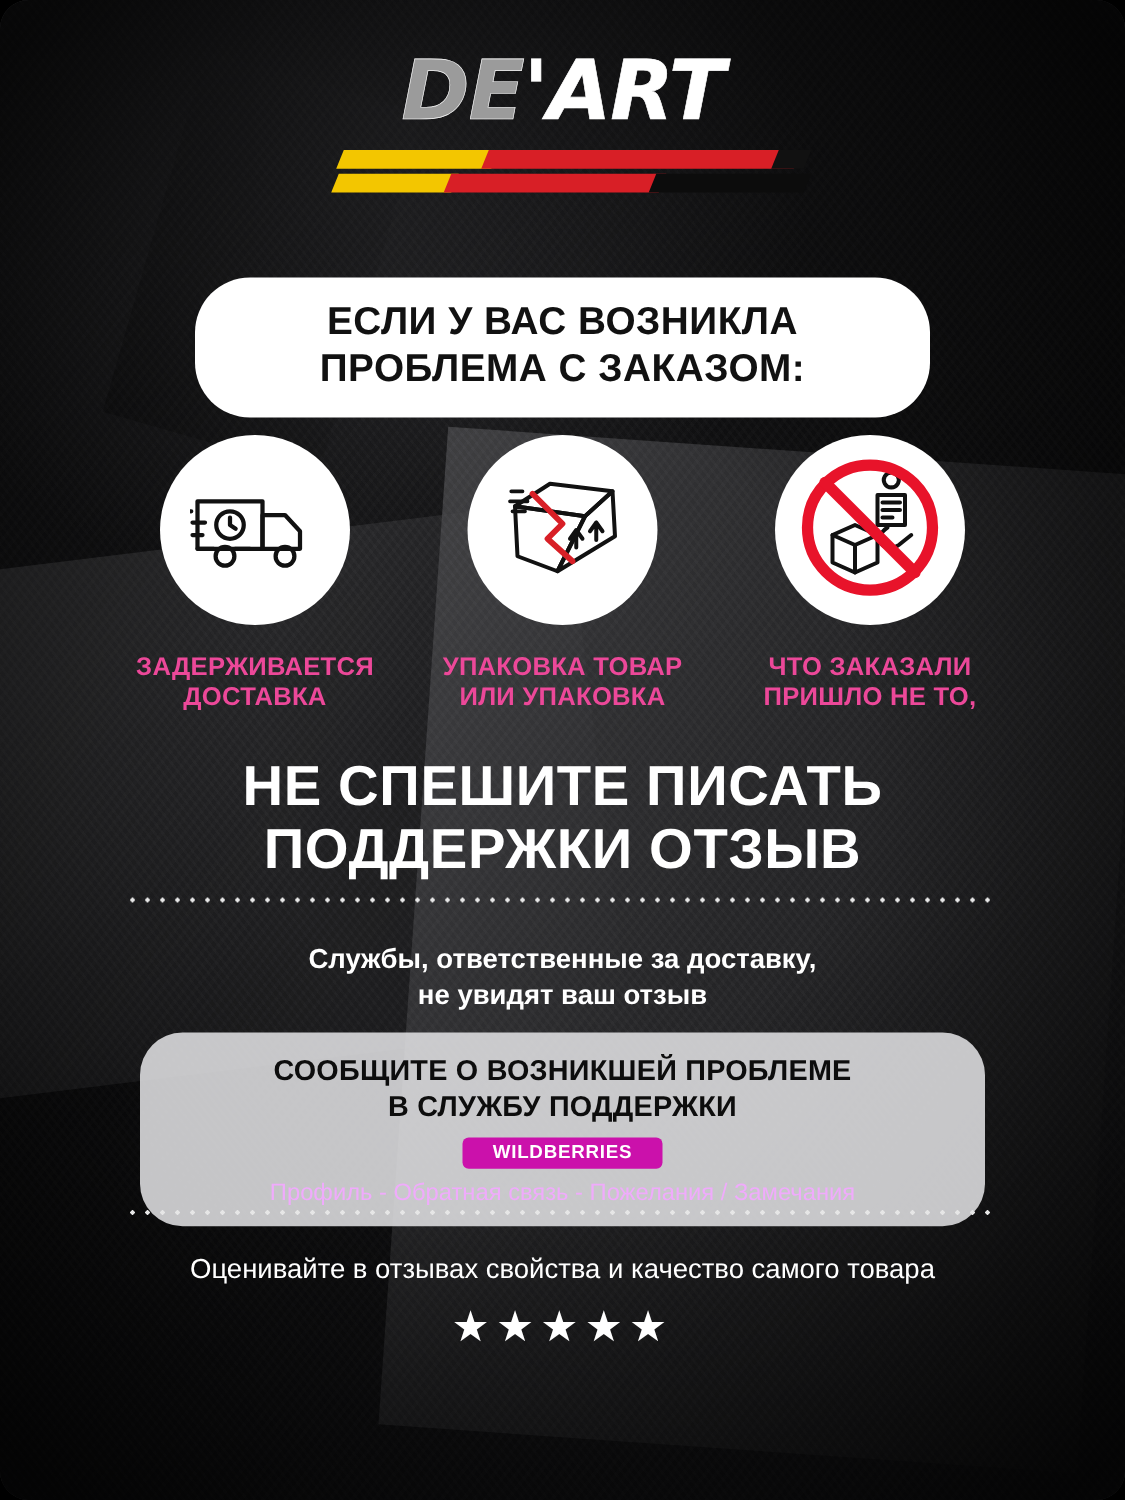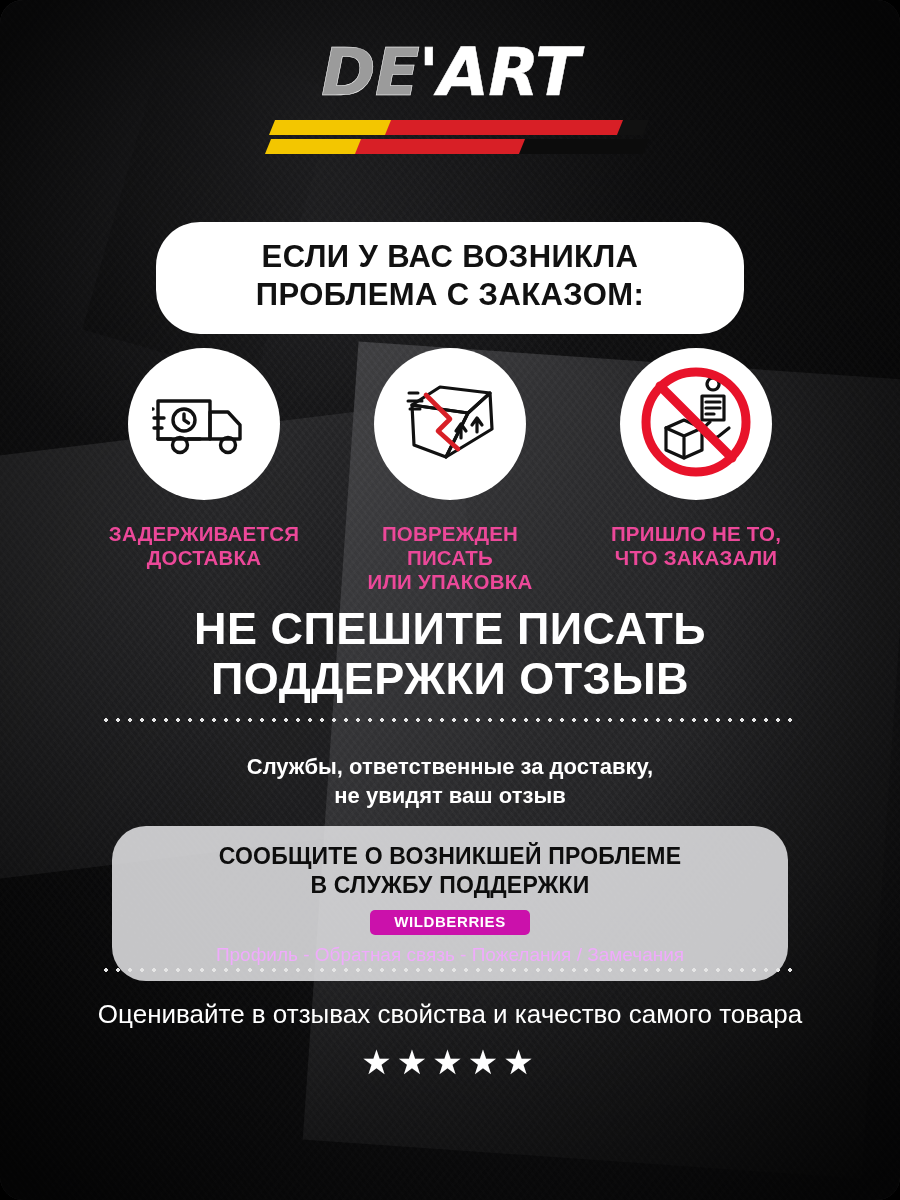--- a/index.html
+++ b/index.html
@@ -246,21 +246,21 @@
   }
 
   
   .footer-note {
     position: absolute;
     left: 80px;
     top: 1002px;
     width: 740px;
     text-align: center;
     color: #ffffff;
-    font-size: 26px;
+    font-size: 22px;
     line-height: 25px;
   }
   .stars {
     position: absolute;
     left: 0;
     top: 1042px;
     width: 900px;
     text-align: center;
     color: #ffffff;
     font-size: 34px;
@@ -331,21 +331,21 @@
               <path d="M16 26 L18 66 L50 78 L72 34 Z"></path>
               <path d="M72 34 L94 14 L96 50 L50 78 Z"></path>
               <path d="M30 16 L54 40 L42 52 L62 70" stroke="#d81f26" stroke-width="4.6"></path>
               <path d="M60 52 l5 -7 l5 7 M65 45 v14"></path>
               <path d="M76 46 l5 -7 l5 7 M81 39 v14"></path>
               <path d="M22 14 h-9 M26 22 h-14 M24 30 h-10" stroke-width="3"></path>
             </svg>
           </span>
         </div>
         <div class="reason-label">
-          <div>ПОВРЕЖДЕН ПИСАТЬ</div>
+          <div>УПАКОВКА ТОВАР</div>
           <div>ИЛИ УПАКОВКА</div>
         </div>
       </div>
 
       <div class="reason">
         <div class="circle">
           <span>
             <svg width="112" height="112" viewBox="0 0 112 112" fill="none">
               <g stroke="#111" stroke-width="3.2" stroke-linecap="round" stroke-linejoin="round" fill="none">
                 <path d="M26 62 L44 54 L62 62 L62 84 L44 92 L26 84 Z"></path>
@@ -354,22 +354,22 @@
                 <path d="M66 36 h14 M66 42 h14 M66 48 h8"></path>
                 <path d="M73 24 a6 6 0 1 1 0.1 0"></path>
                 <path d="M70 56 c-6 4 -8 10 -4 14 c3 3 9 3 13 0 l10 -8"></path>
               </g>
               <circle cx="56" cy="56" r="50" stroke="#e8132a" stroke-width="9" fill="none"></circle>
               <line x1="20" y1="20" x2="92" y2="92" stroke="#e8132a" stroke-width="9" stroke-linecap="round"></line>
             </svg>
           </span>
         </div>
         <div class="reason-label">
+          <div>ЧТО ЗАКАЗАЛИ</div>
           <div>ПРИШЛО НЕ ТО,</div>
-          <div>ЧТО ЗАКАЗАЛИ</div>
         </div>
       </div>
 
     </div>
 
     <div class="slogan">
       <div>НЕ СПЕШИТЕ ПИСАТЬ</div>
       <div>ПОДДЕРЖКИ ОТЗЫВ</div>
     </div>
 

